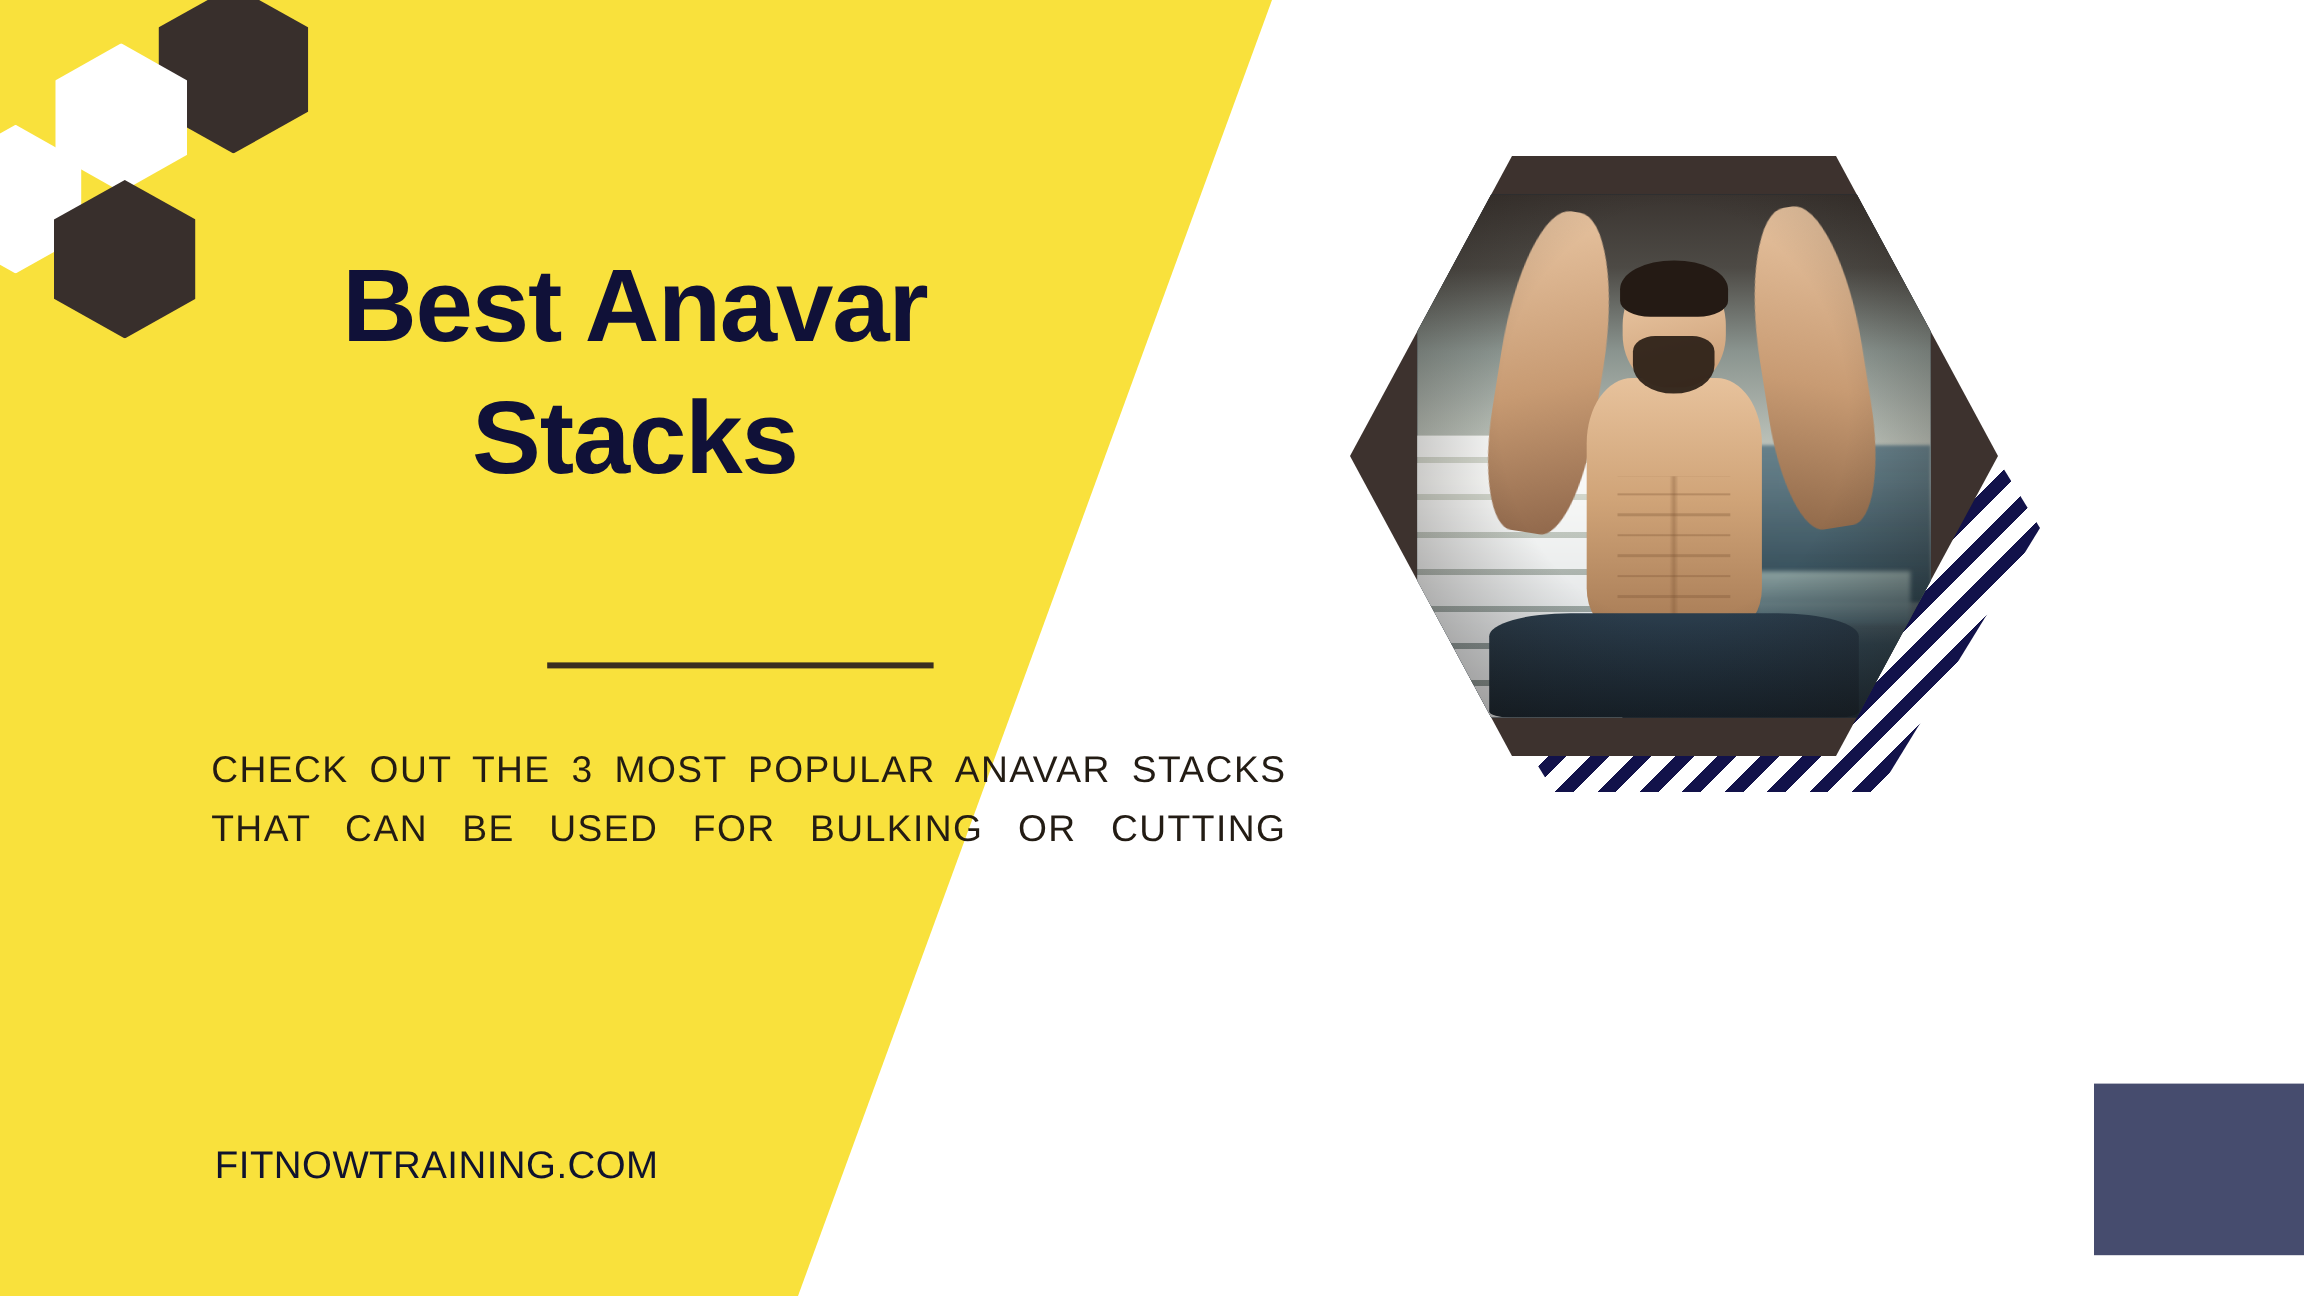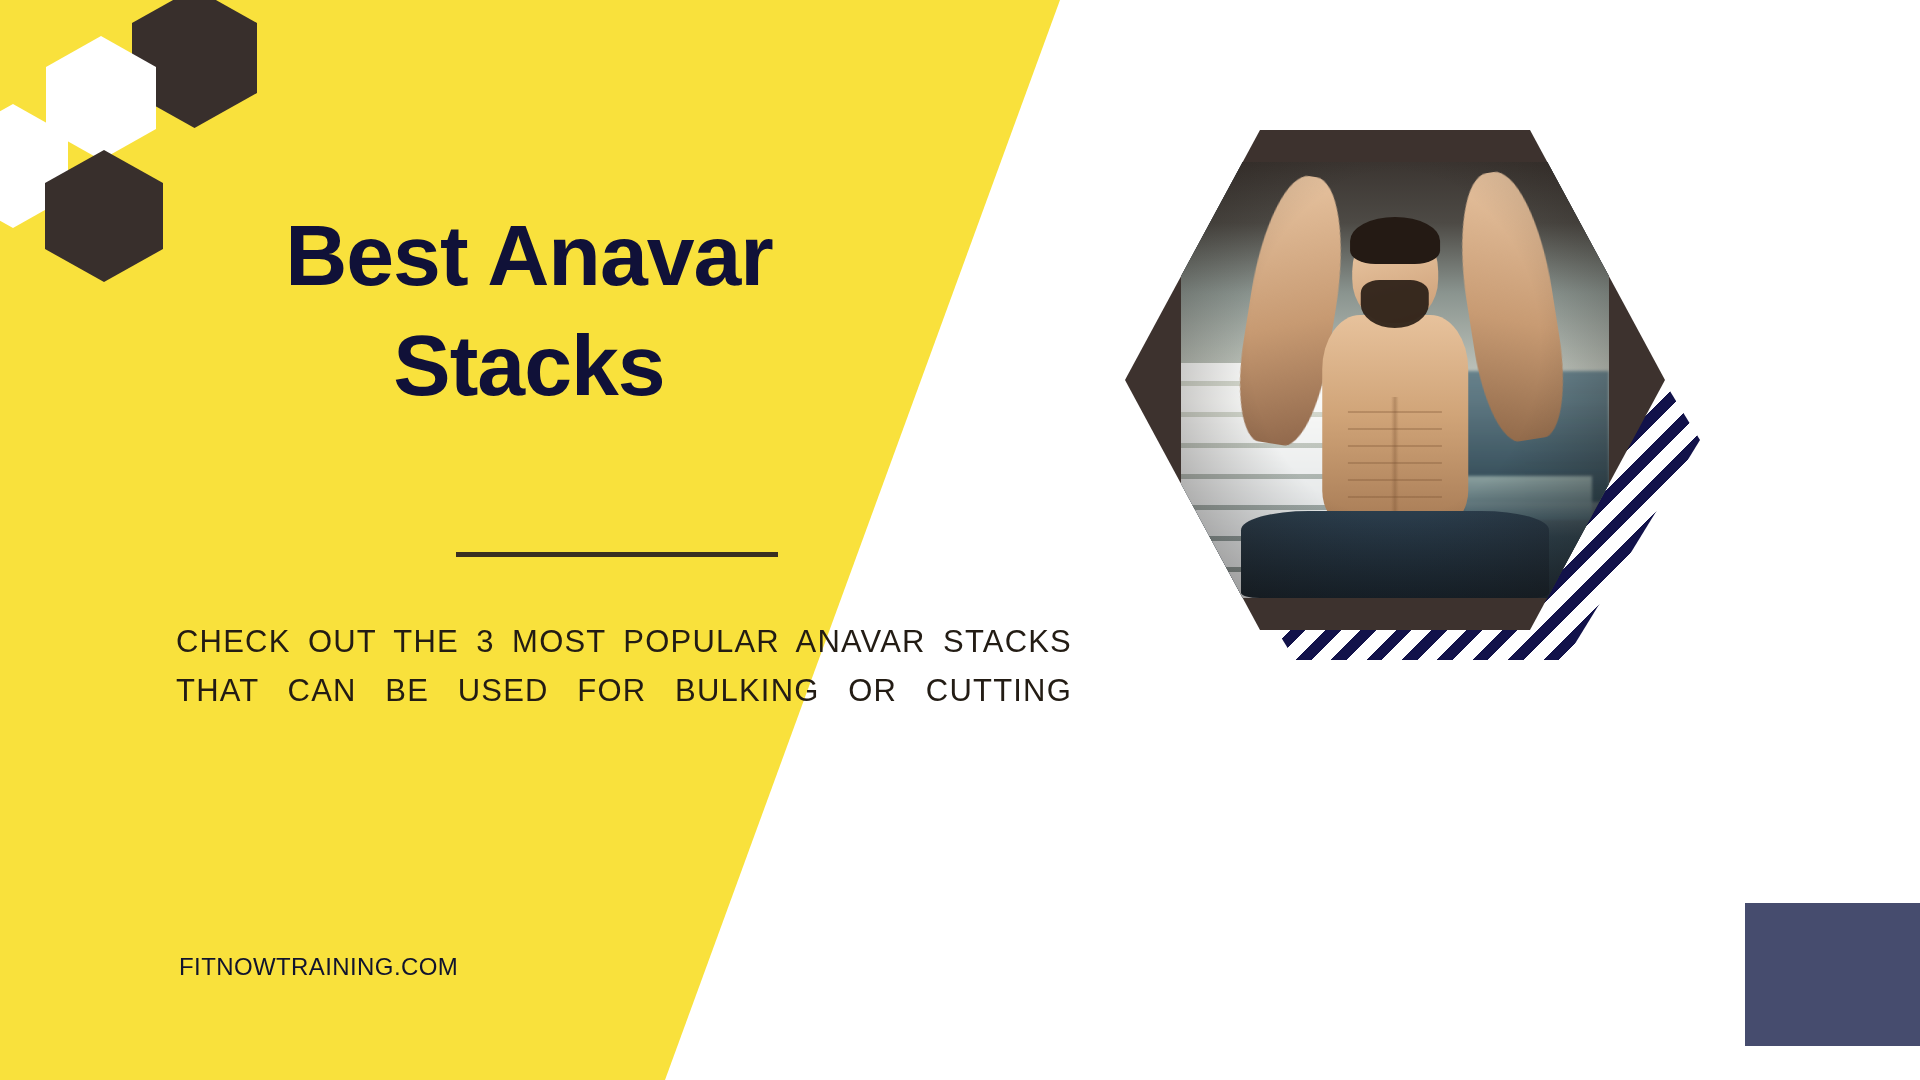--- a/index.html
+++ b/index.html
@@ -46,21 +46,21 @@
 
   .body-copy{
     position:absolute;left:0;top:618px;width:896px;
     font-size:31px;line-height:1.58;color:#231c14;
     text-align:justify;letter-spacing:1.2px;
   }
   .body-copy::after{content:"";display:inline-block;width:100%;}
 
   .site-url{
     position:absolute;left:3px;top:953px;
-    font-size:24px;color:#10132e;letter-spacing:0.4px;
+    font-size:32px;color:#10132e;letter-spacing:0.4px;
   }
 
   
   .right-art{position:absolute;left:1130px;top:90px;width:680px;height:600px;z-index:4;}
 
   .hex-stripes{
     position:absolute;left:30px;top:130px;width:540px;height:440px;
     clip-path:polygon(25% 0%, 75% 0%, 100% 50%, 75% 100%, 25% 100%, 0% 50%);
     background:repeating-linear-gradient(
       -45deg,

